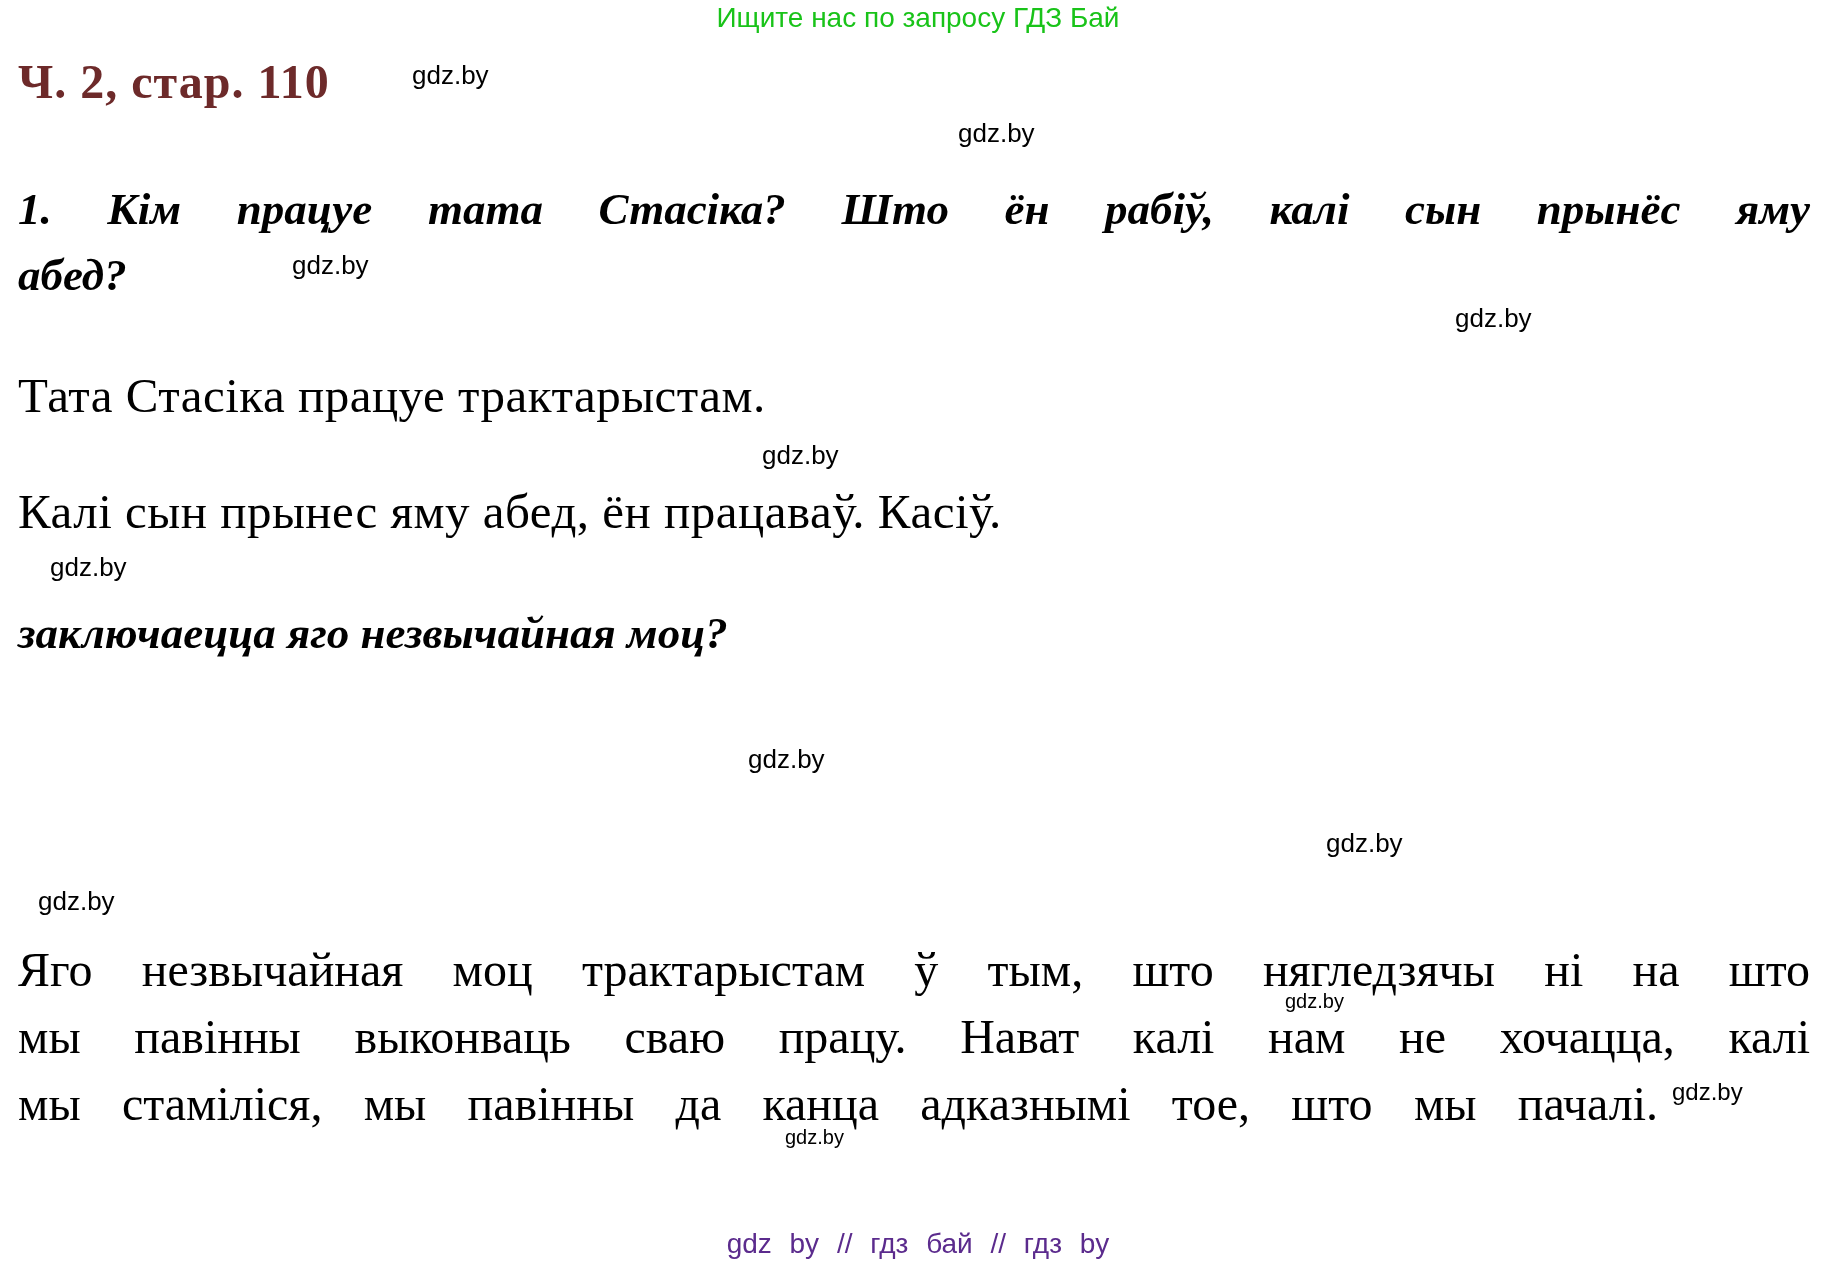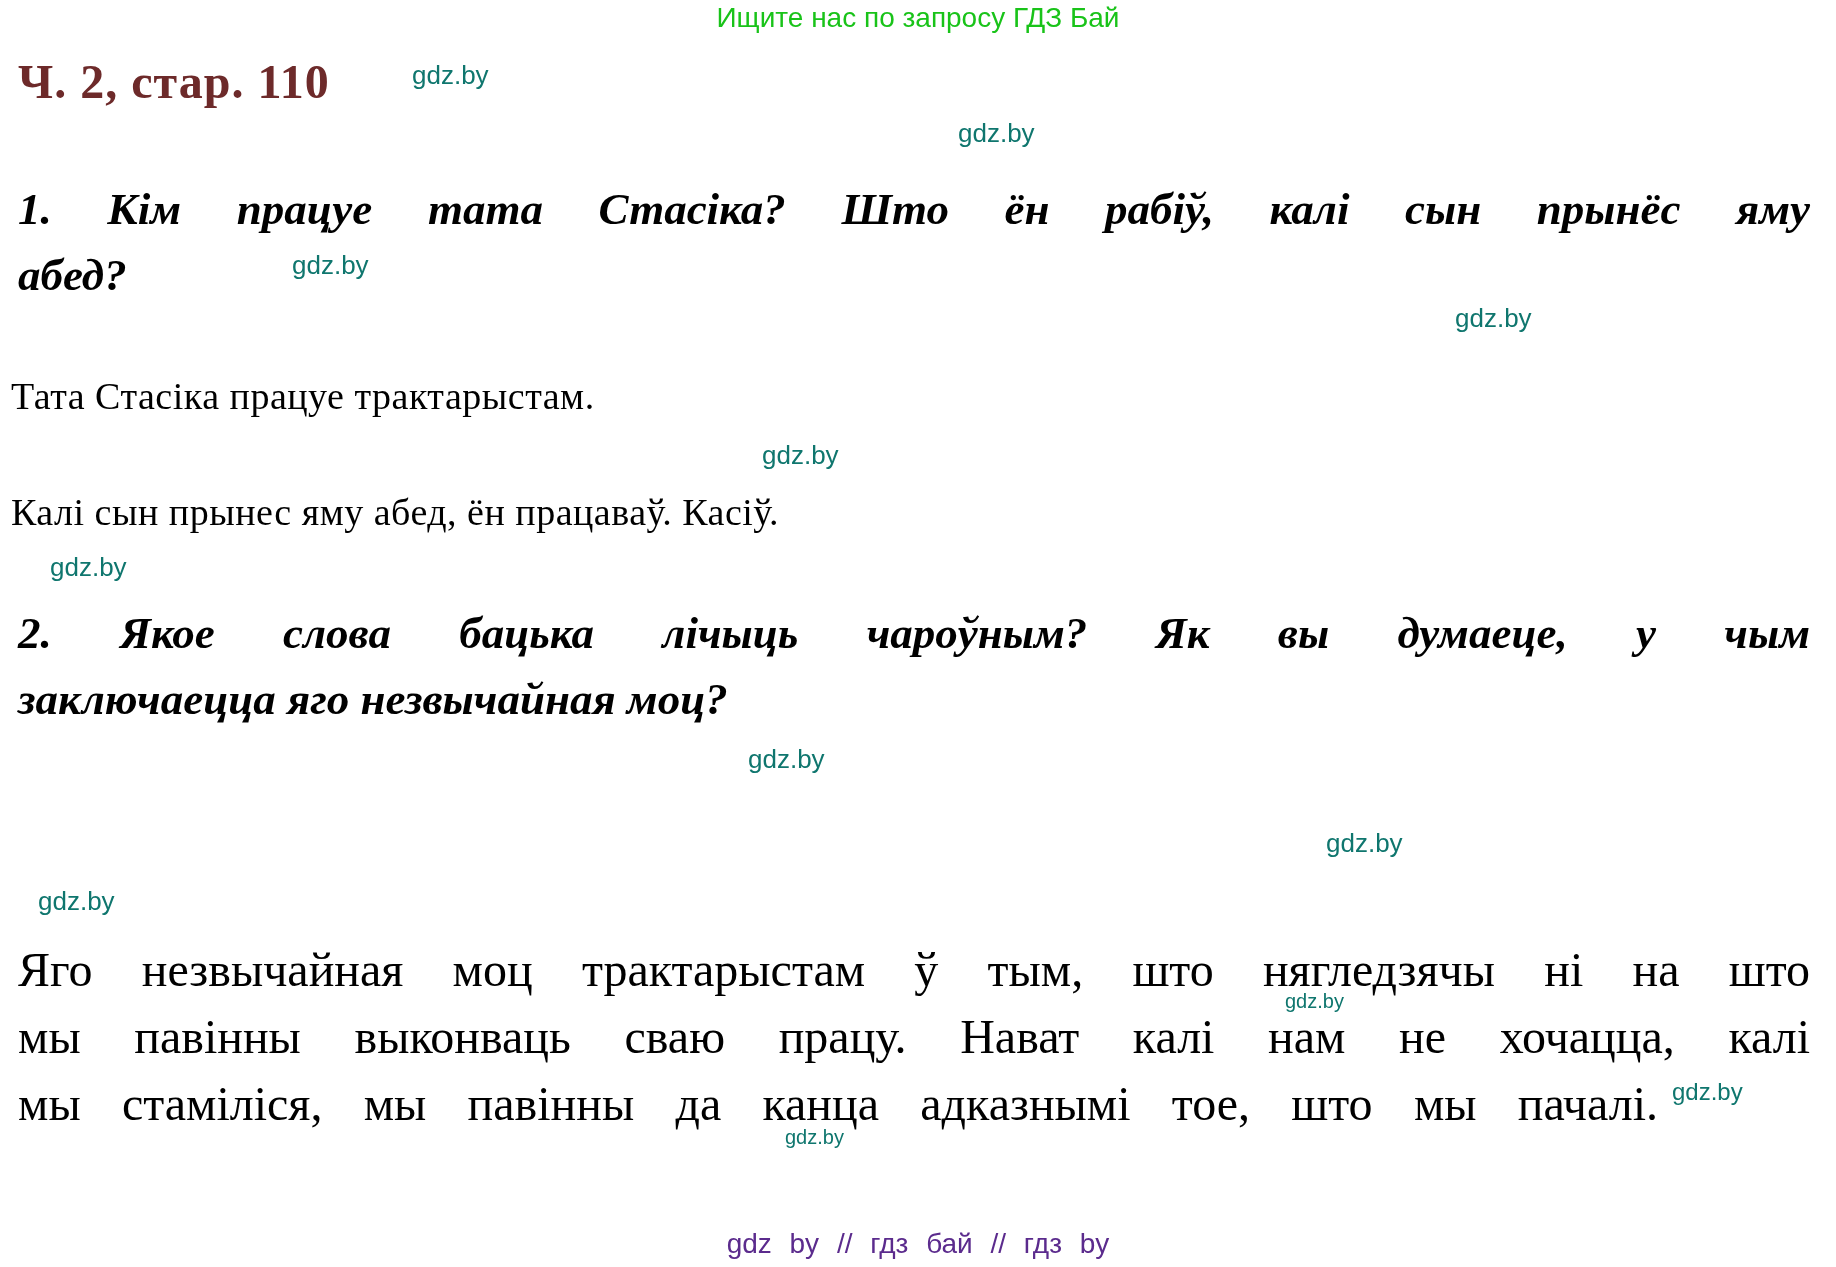--- a/index.html
+++ b/index.html
@@ -37,21 +37,21 @@
     font-weight: bold;
     font-size: 48px;
     color: #6d2a2a;
     letter-spacing: 1px;
   }
   
   .wm {
     position: absolute;
     font-family: "Liberation Sans", sans-serif;
     font-size: 26px;
-    color: #0f766e;
+    color: #000000;
     white-space: nowrap;
   }
   .wm-small { font-size: 20px; }
   .wm-mid   { font-size: 24px; }
   
   .question {
     position: absolute;
     left: 18px;
     width: 1792px;
     font-weight: bold;
@@ -59,22 +59,22 @@
     font-size: 45px;
     line-height: 66px;
   }
   .q-line-just {
     text-align: justify;
     text-align-last: justify;
   }
   
   .answer-line {
     position: absolute;
-    left: 11px;
-    font-size: 38px;
+    left: 18px;
+    font-size: 49px;
     line-height: 60px;
     white-space: nowrap;
     letter-spacing: 0.5px;
   }
   .paragraph {
     position: absolute;
     left: 18px;
     top: 936px;
     width: 1792px;
     font-size: 48px;
@@ -122,21 +122,20 @@
 
   <div class="question" style="top:176px;">
     <div class="q-line-just">1. Кім працуе тата Стасіка? Што ён рабіў, калі сын прынёс яму</div>
     <div>абед?</div>
   </div>
 
   <div class="answer-line" style="top:366px;">Тата Стасіка працуе трактарыстам.</div>
   <div class="answer-line" style="top:482px;">Калі сын прынес яму абед, ён працаваў. Касіў.</div>
 
   <div class="question" style="top:600px;">
-    <div class="q-line-just">2. Якое слова бацька лічыць чароўным? Як вы думаеце, у чым</div>
     <div>заключаецца яго незвычайная моц?</div>
   </div>
 
 
   <div class="paragraph">
     <div class="p-just">Яго незвычайная моц трактарыстам ў тым, што нягледзячы ні на што</div>
     <div class="p-just">мы павінны выконваць сваю працу. Нават калі нам не хочацца, калі</div>
     <div class="p-just p-line3">мы стаміліся, мы павінны да канца адказнымі тое, што мы пачалі.</div>
   </div>
 

